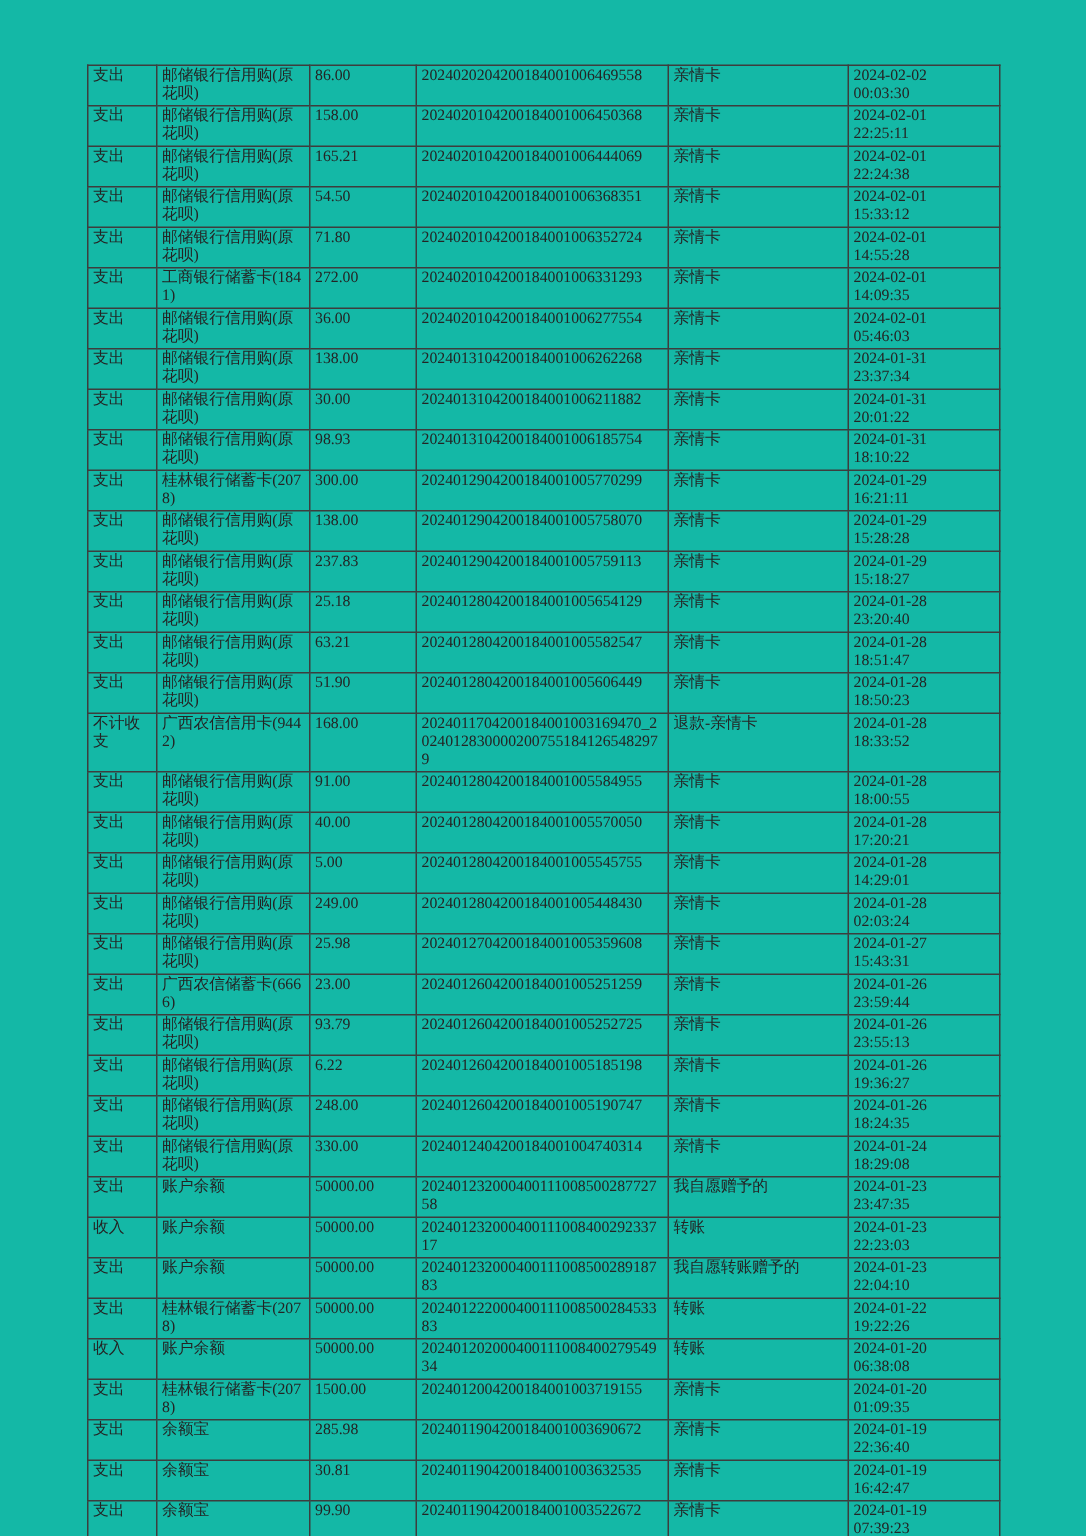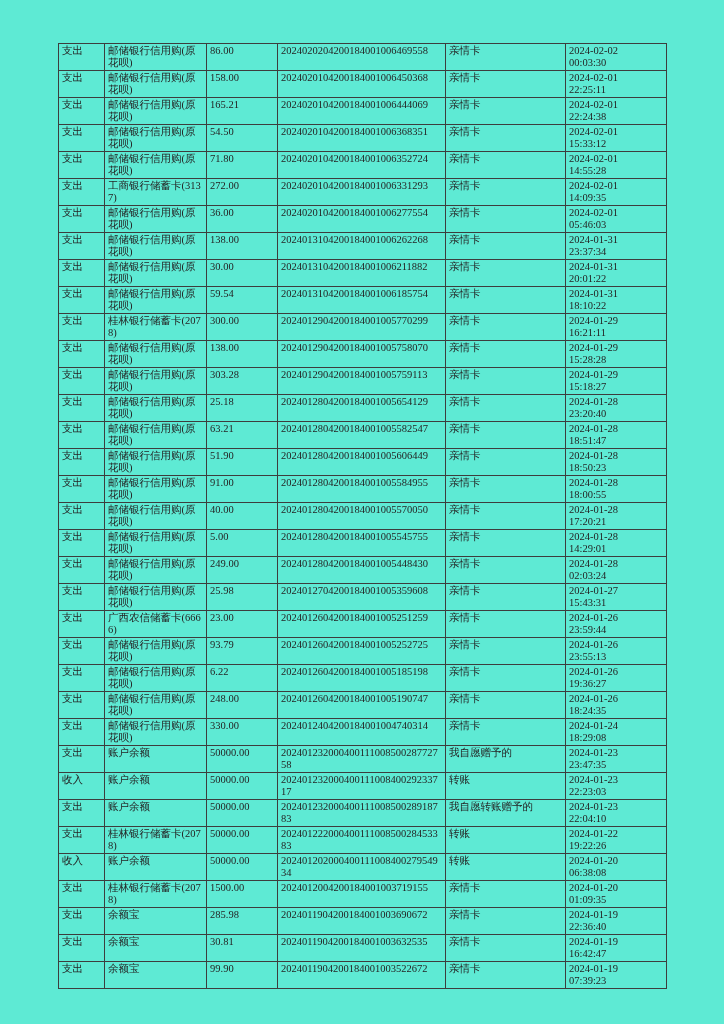--- a/index.html
+++ b/index.html
@@ -4,21 +4,21 @@
 <style>
   html, body {
     margin: 0;
     padding: 0;
     background: #ffffff;
   }
   .page {
     position: relative;
     width: 724px;
     height: 1024px;
-    background: #5eead4;
+    background: #14b8a6;
     font-family: "Liberation Serif", "DejaVu Serif", serif;
     color: #242424;
     overflow: hidden;
   }
   table.txn-table {
     position: absolute;
     left: 58px;
     top: 43px;
     width: 608px;
     border-collapse: collapse;
@@ -108,21 +108,21 @@
       <td>71.80</td>
       <td>2024020104200184001006352724</td>
       <td>亲情卡</td>
       <td>
         <span class="dt-line">2024-02-01</span>
         <span class="dt-line">14:55:28</span>
       </td>
     </tr>
         <tr>
       <td>支出</td>
-      <td>工商银行储蓄卡(3137)</td>
+      <td>工商银行储蓄卡(1841)</td>
       <td>272.00</td>
       <td>2024020104200184001006331293</td>
       <td>亲情卡</td>
       <td>
         <span class="dt-line">2024-02-01</span>
         <span class="dt-line">14:09:35</span>
       </td>
     </tr>
         <tr>
       <td>支出</td>
@@ -153,21 +153,21 @@
       <td>2024013104200184001006211882</td>
       <td>亲情卡</td>
       <td>
         <span class="dt-line">2024-01-31</span>
         <span class="dt-line">20:01:22</span>
       </td>
     </tr>
         <tr>
       <td>支出</td>
       <td>邮储银行信用购(原花呗)</td>
-      <td>59.54</td>
+      <td>98.93</td>
       <td>2024013104200184001006185754</td>
       <td>亲情卡</td>
       <td>
         <span class="dt-line">2024-01-31</span>
         <span class="dt-line">18:10:22</span>
       </td>
     </tr>
         <tr>
       <td>支出</td>
       <td>桂林银行储蓄卡(2078)</td>
@@ -186,21 +186,21 @@
       <td>2024012904200184001005758070</td>
       <td>亲情卡</td>
       <td>
         <span class="dt-line">2024-01-29</span>
         <span class="dt-line">15:28:28</span>
       </td>
     </tr>
         <tr>
       <td>支出</td>
       <td>邮储银行信用购(原花呗)</td>
-      <td>303.28</td>
+      <td>237.83</td>
       <td>2024012904200184001005759113</td>
       <td>亲情卡</td>
       <td>
         <span class="dt-line">2024-01-29</span>
         <span class="dt-line">15:18:27</span>
       </td>
     </tr>
         <tr>
       <td>支出</td>
       <td>邮储银行信用购(原花呗)</td>
@@ -225,20 +225,31 @@
     </tr>
         <tr>
       <td>支出</td>
       <td>邮储银行信用购(原花呗)</td>
       <td>51.90</td>
       <td>2024012804200184001005606449</td>
       <td>亲情卡</td>
       <td>
         <span class="dt-line">2024-01-28</span>
         <span class="dt-line">18:50:23</span>
+      </td>
+    </tr>
+        <tr>
+      <td>不计收支</td>
+      <td>广西农信信用卡(9442)</td>
+      <td>168.00</td>
+      <td>2024011704200184001003169470_20240128300002007551841265482979</td>
+      <td>退款-亲情卡</td>
+      <td>
+        <span class="dt-line">2024-01-28</span>
+        <span class="dt-line">18:33:52</span>
       </td>
     </tr>
         <tr>
       <td>支出</td>
       <td>邮储银行信用购(原花呗)</td>
       <td>91.00</td>
       <td>2024012804200184001005584955</td>
       <td>亲情卡</td>
       <td>
         <span class="dt-line">2024-01-28</span>

